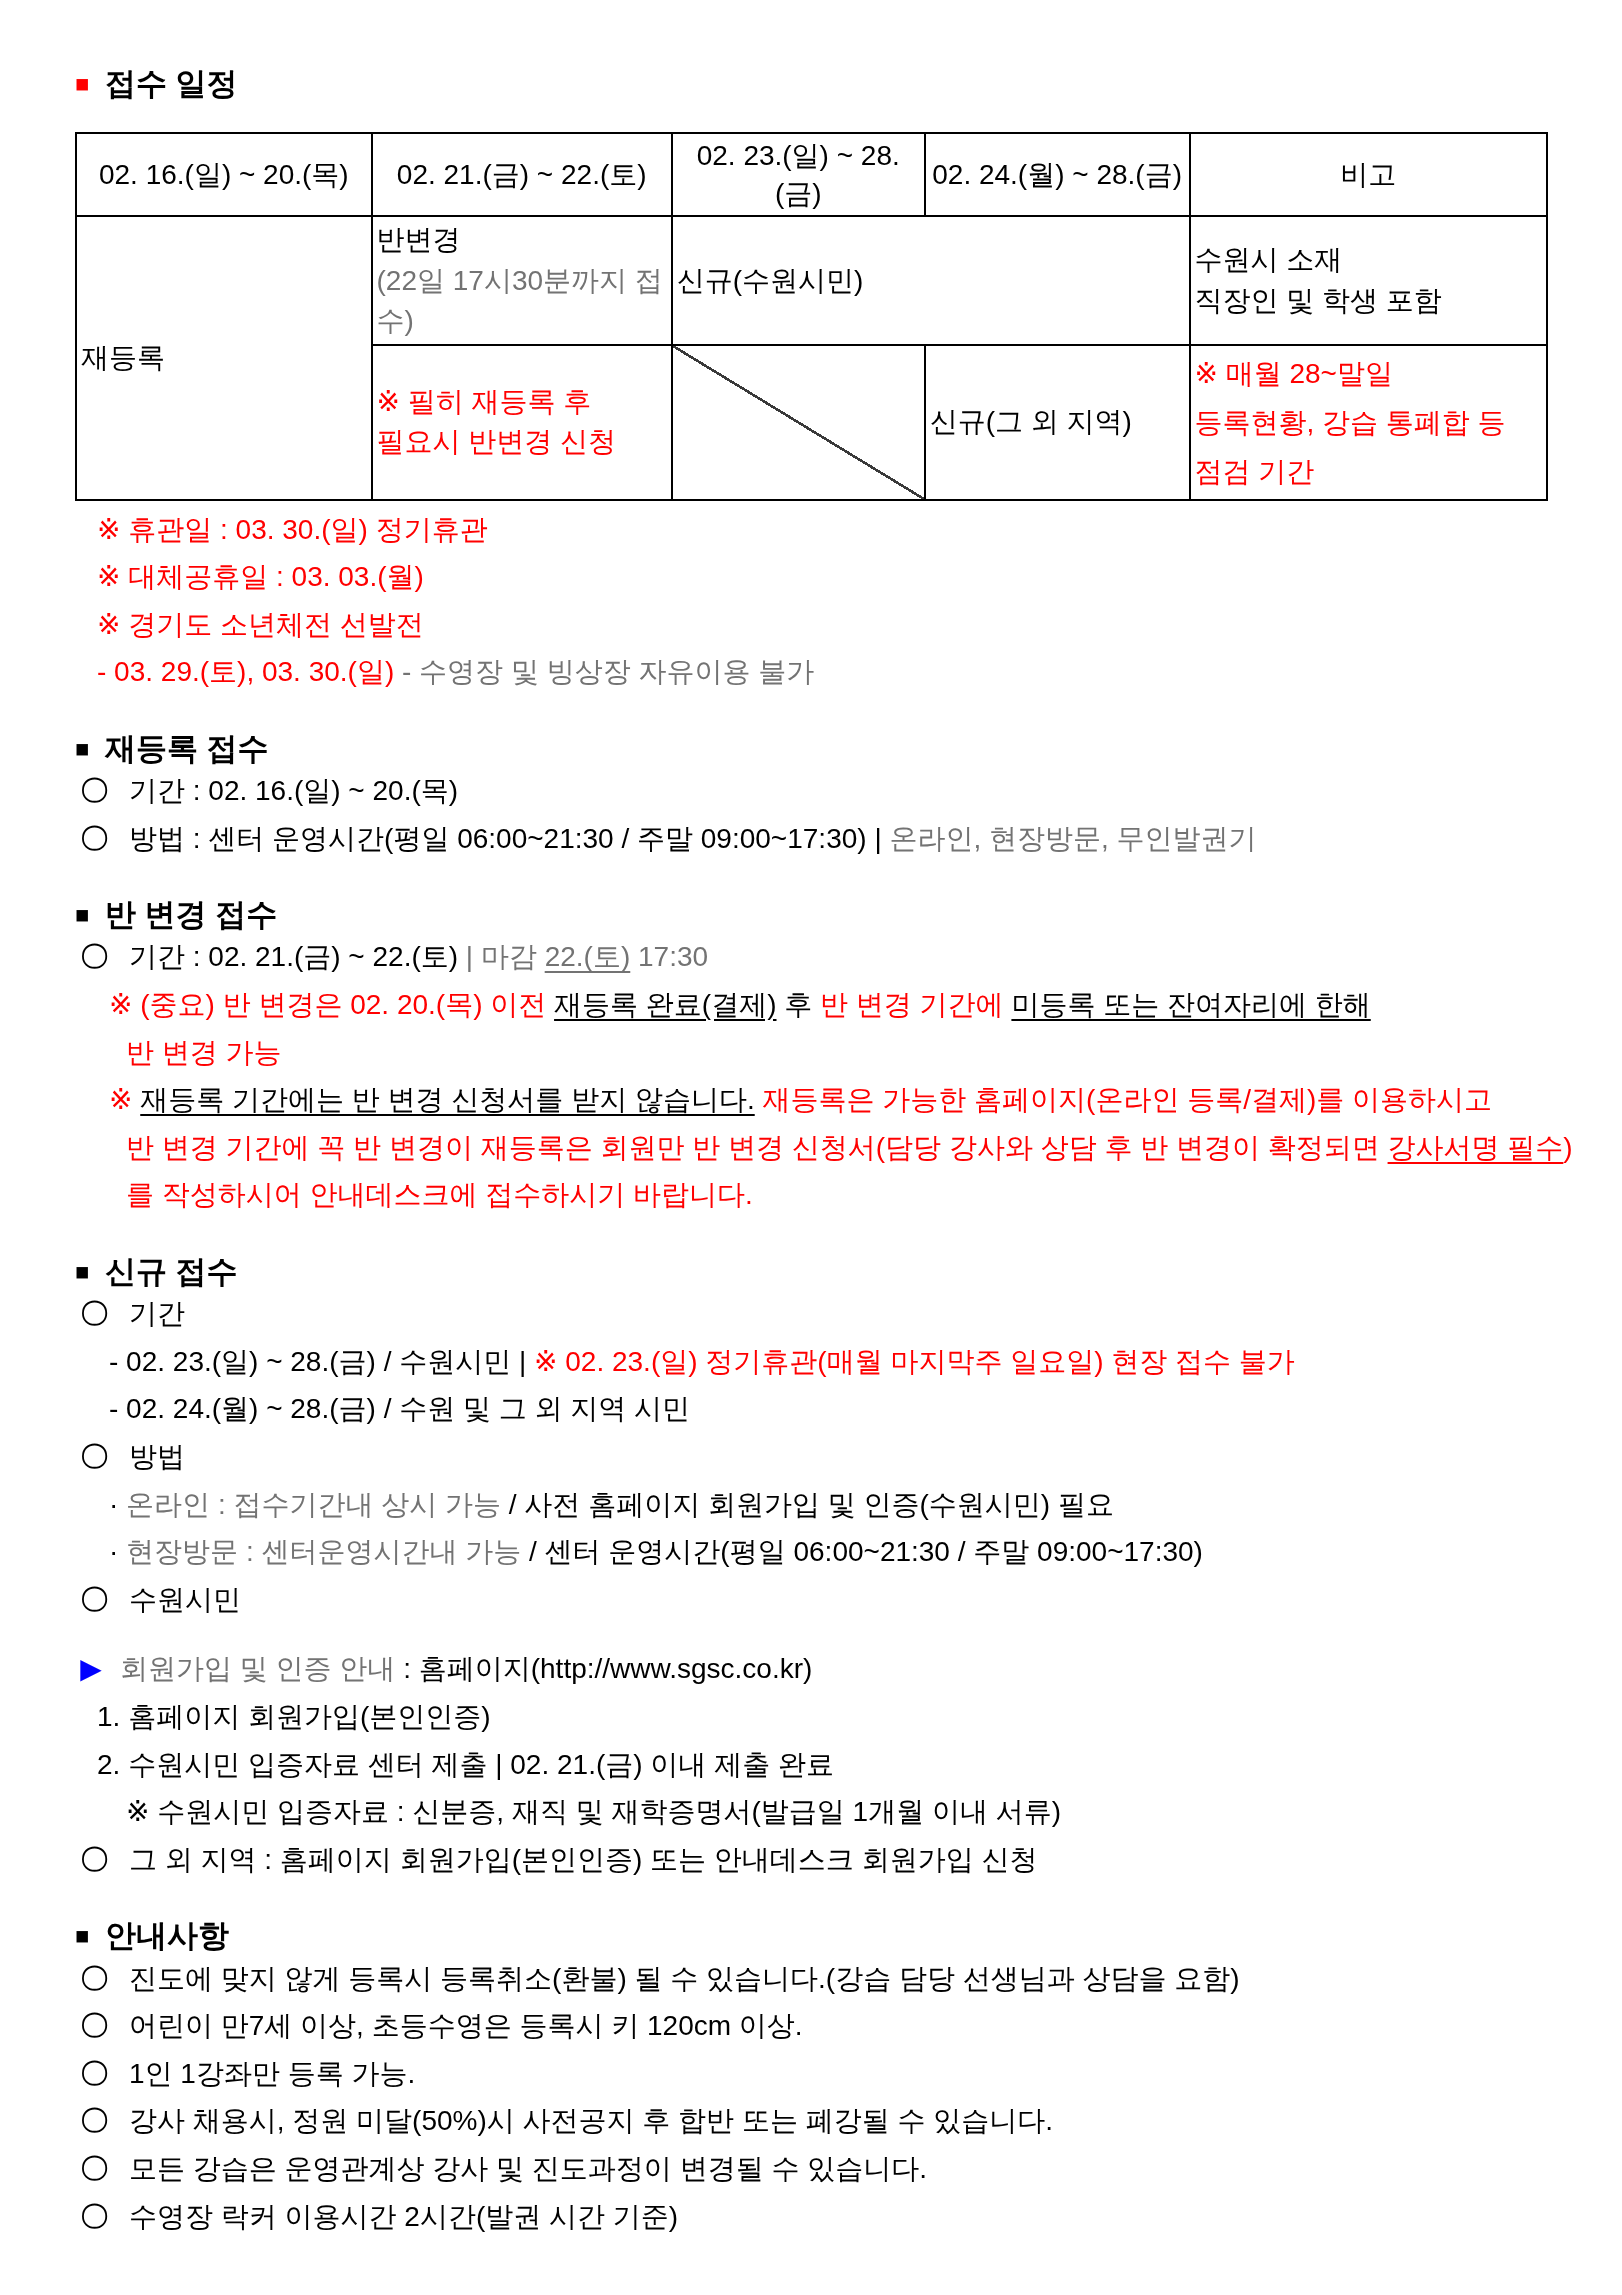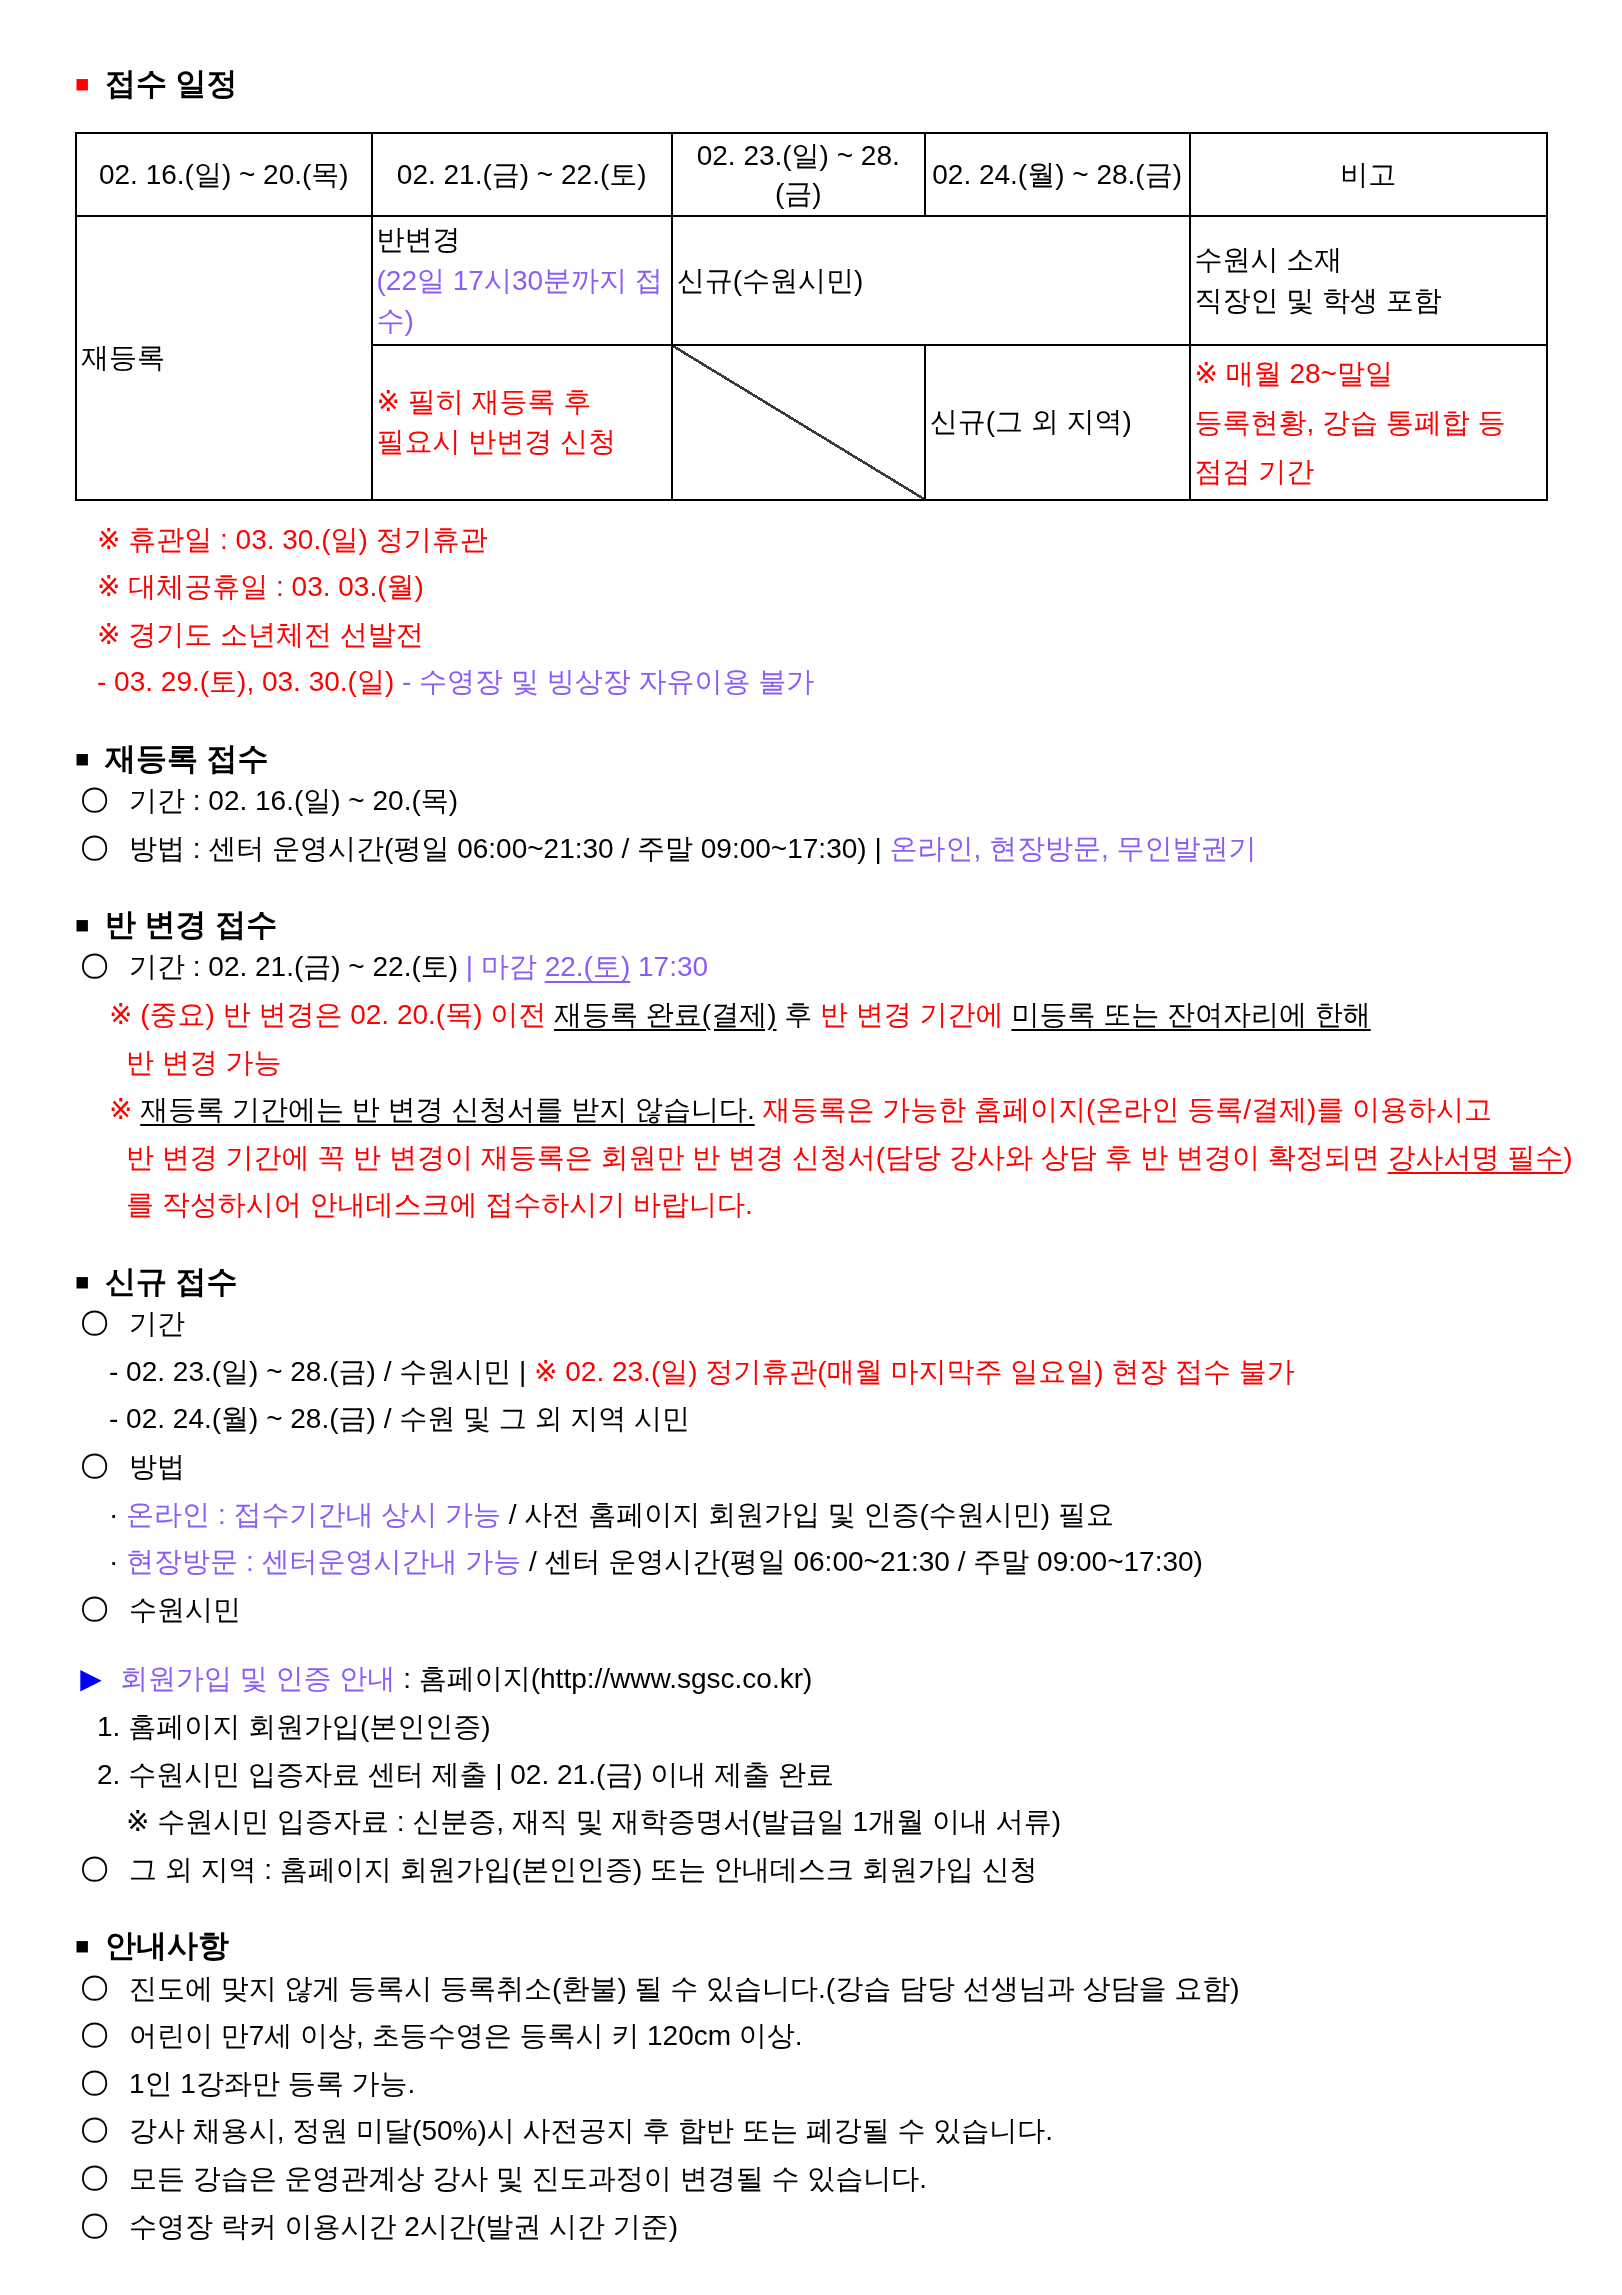--- a/index.html
+++ b/index.html
@@ -26,29 +26,29 @@
   .cell-2line{line-height:1.45}
   .cell-3line{line-height:1.75}
   .diag{
     background-image:linear-gradient(to top right,
       transparent calc(50% - 1.3px), #3a3a3a calc(50% - 1.3px),
       #3a3a3a calc(50% + 1.3px), transparent calc(50% + 1.3px));
   }
 
   
   .line{line-height:1.7;white-space:nowrap}
-  .notes{margin-top:15px}
+  .notes{margin-top:5px}
   .ind0{padding-left:5.2px}
   .ind1{padding-left:22px}
   .ind2{padding-left:34px}
   .ind3{padding-left:51px}
   .gap-md{margin-top:22px}
 
   .red{color:#ff0000}
-  .blue{color:#8b5cf6}
+  .blue{color:#737373}
   .b{font-weight:normal}
   .u{text-decoration:underline;text-underline-offset:5.2px}
   .bullet-circle{font-weight:bold;margin-right:13px}
   .bullet-tri{color:#0000ff;margin-right:10.5px}
 </style>
 </head>
 <body>
 
 <div class="page">
 

